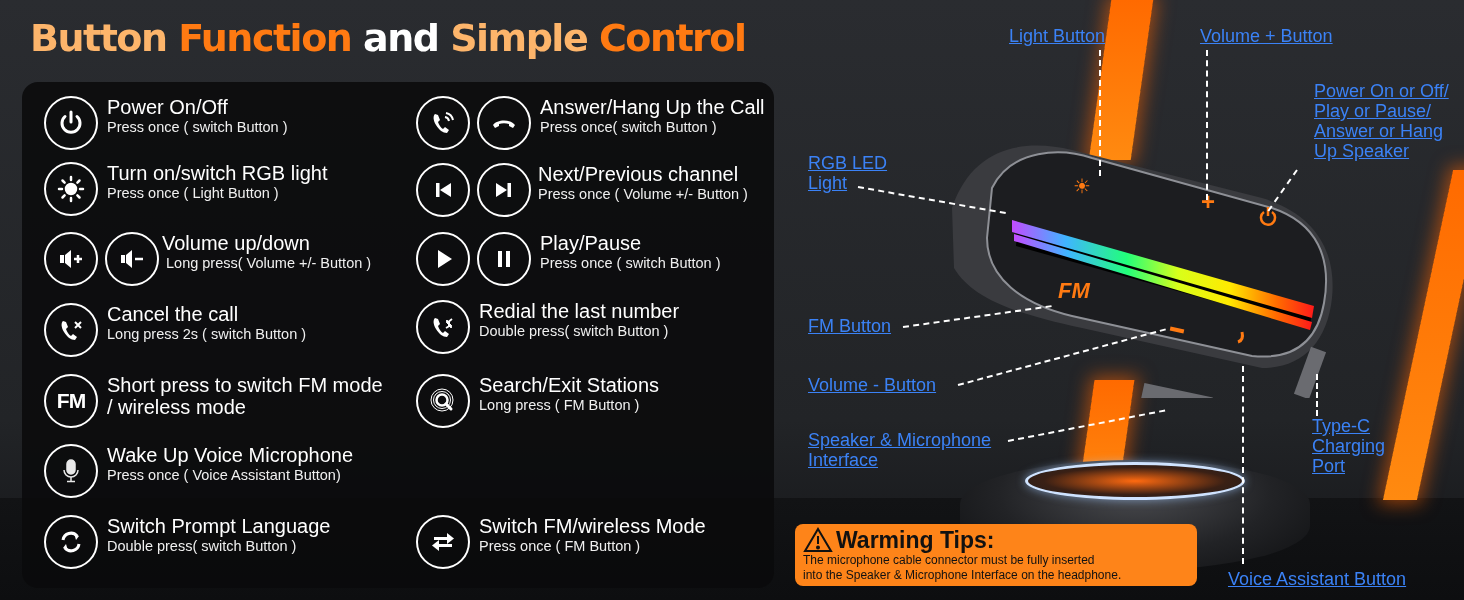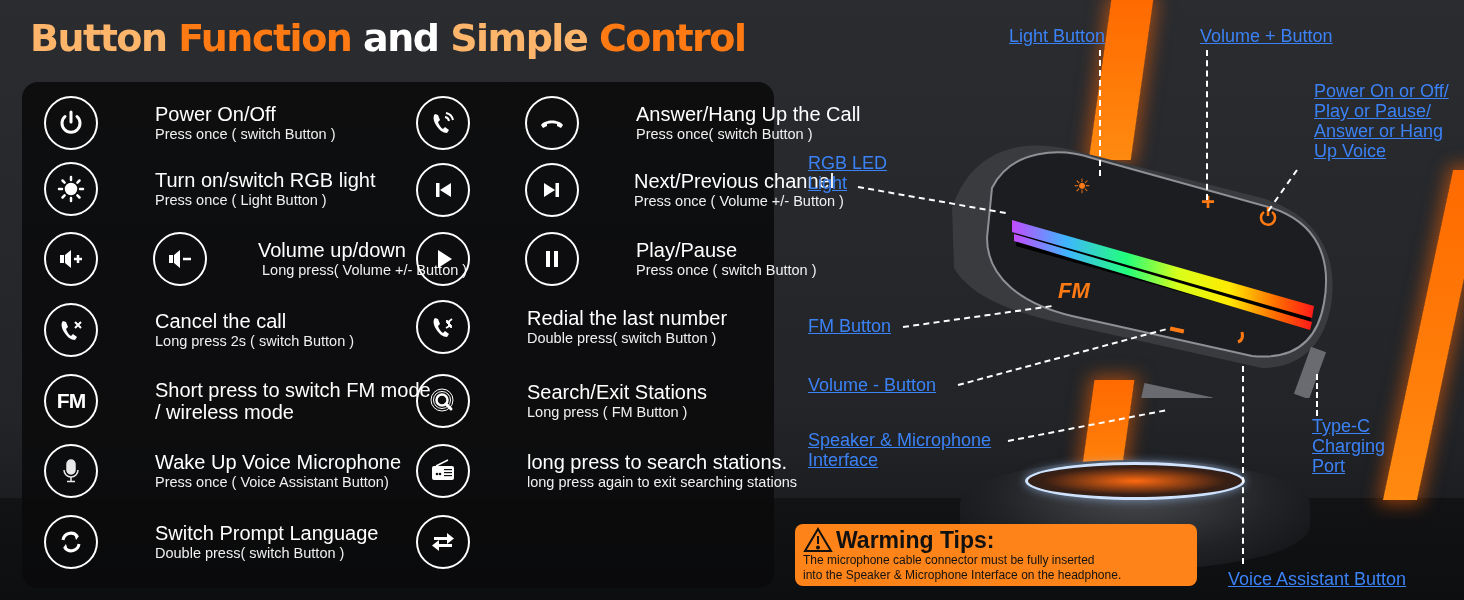--- a/index.html
+++ b/index.html
@@ -24,21 +24,21 @@
   .title .t2 { color: #ff7a12; }
   .title .t3 { color: #ffffff; }
   .title .t4 { color: #fdb56b; }
   .title .t5 { color: #ff7a12; }
 
   .panel {
     position: absolute; left: 22px; top: 82px; width: 752px; height: 506px;
     background: rgba(10,10,11,0.88);
     border-radius: 16px;
   }
-  .row { position: absolute; display: flex; align-items: center; gap: 48px; }
+  .row { position: absolute; display: flex; align-items: flex-start; }
   .icon-circle {
     width: 54px; height: 54px; border: 2.5px solid #fff; border-radius: 50%;
     display: flex; align-items: center; justify-content: center;
     flex-shrink: 0; margin-right: 9px;
   }
   .icon-circle svg { width: 30px; height: 30px; }
   .txt { display: flex; flex-direction: column; }
   .label { font-size: 20px; color: #fff; line-height: 22px; white-space: nowrap; }
   .sub { font-size: 14.5px; color: #f0f0f0; line-height: 18px; white-space: nowrap; }
 
@@ -267,46 +267,33 @@
           <circle cx="14" cy="14" r="5.5" stroke-width="2.5"></circle>
           <line x1="18" y1="18" x2="23" y2="23" stroke-width="3" stroke-linecap="round"></line>
         </svg>
     </div>
     <div class="txt">
       <span class="label">Search/Exit Stations</span>
       <span class="sub">Long press ( FM Button )</span>
     </div>
   </div>
 
-  <div class="row" style="left:394px; top:362px;">
-    <div class="icon-circle">
-      <svg viewBox="0 0 30 30" fill="#fff">
-          <line x1="8" y1="10" x2="20" y2="4" stroke="#fff" stroke-width="1.5"></line>
-          <rect x="4" y="10" width="22" height="14" rx="2"></rect>
-          <circle cx="9" cy="18" r="1.3" fill="#111"></circle>
-          <circle cx="12" cy="18" r="1.3" fill="#111"></circle>
-          <rect x="16" y="13" width="8" height="1.2" fill="#111"></rect>
-          <rect x="16" y="16" width="8" height="1.2" fill="#111"></rect>
-          <rect x="16" y="19" width="8" height="1.2" fill="#111"></rect>
-        </svg>
-    </div>
-    <div class="txt">
-      <span class="label">long press to search stations.</span>
-      <span class="sub">long press again to exit searching stations</span>
-    </div>
-  </div>
 
   <div class="row" style="left:394px; top:433px;">
     <div class="icon-circle">
       <svg viewBox="0 0 30 30" fill="#fff">
           <rect x="6" y="10" width="14" height="3"></rect>
           <path d="M19 6 L26 11.5 L19 17 Z"></path>
           <rect x="10" y="17" width="14" height="3"></rect>
           <path d="M11 13 L4 18.5 L11 24 Z"></path>
         </svg>
+    </div>
+    <div class="txt">
+      <span class="label">Switch FM/wireless Mode</span>
+      <span class="sub">Press once ( FM Button )</span>
     </div>
   </div>
 </div>
 
 <div class="beam" style="left:1100px; top:0; width:42px; height:160px; transform:skewX(-8deg);"></div>
 <div class="beam" style="left:1086px; top:380px; width:40px; height:120px; transform:skewX(-8deg);"></div>
 <div class="beam" style="left:1418px; top:170px; width:34px; height:330px; transform:skewX(-12deg);"></div>
 
 <div class="base"></div>
 <div class="base-ring"></div>
@@ -341,21 +328,21 @@
 <div class="callout" style="left:1009px; top:26px;">Light Button</div>
 <div class="dash" style="left:1099px; top:50px; height:126px; border-left-width:2px;"></div>
 
 <div class="callout" style="left:1200px; top:26px;">Volume + Button</div>
 <div class="dash" style="left:1206px; top:50px; height:150px; border-left-width:2px;"></div>
 
 <div class="callout" style="left:1314px; top:81px;">
   <div>Power On or Off/</div>
   <div>Play or Pause/</div>
   <div>Answer or Hang</div>
-  <div>Up Voice</div>
+  <div>Up Speaker</div>
 </div>
 <div class="dash" style="left:1296px; top:170px; height:50px; border-left-width:2px; transform:rotate(35deg); transform-origin:top;"></div>
 
 <div class="callout" style="left:808px; top:153px;">
   <div>RGB LED</div>
   <div>Light</div>
 </div>
 <div class="dash" style="left:858px; top:186px; width:150px; border-top-width:2px; transform:rotate(10deg); transform-origin:left;"></div>
 
 <div class="callout" style="left:808px; top:316px;">FM Button</div>

